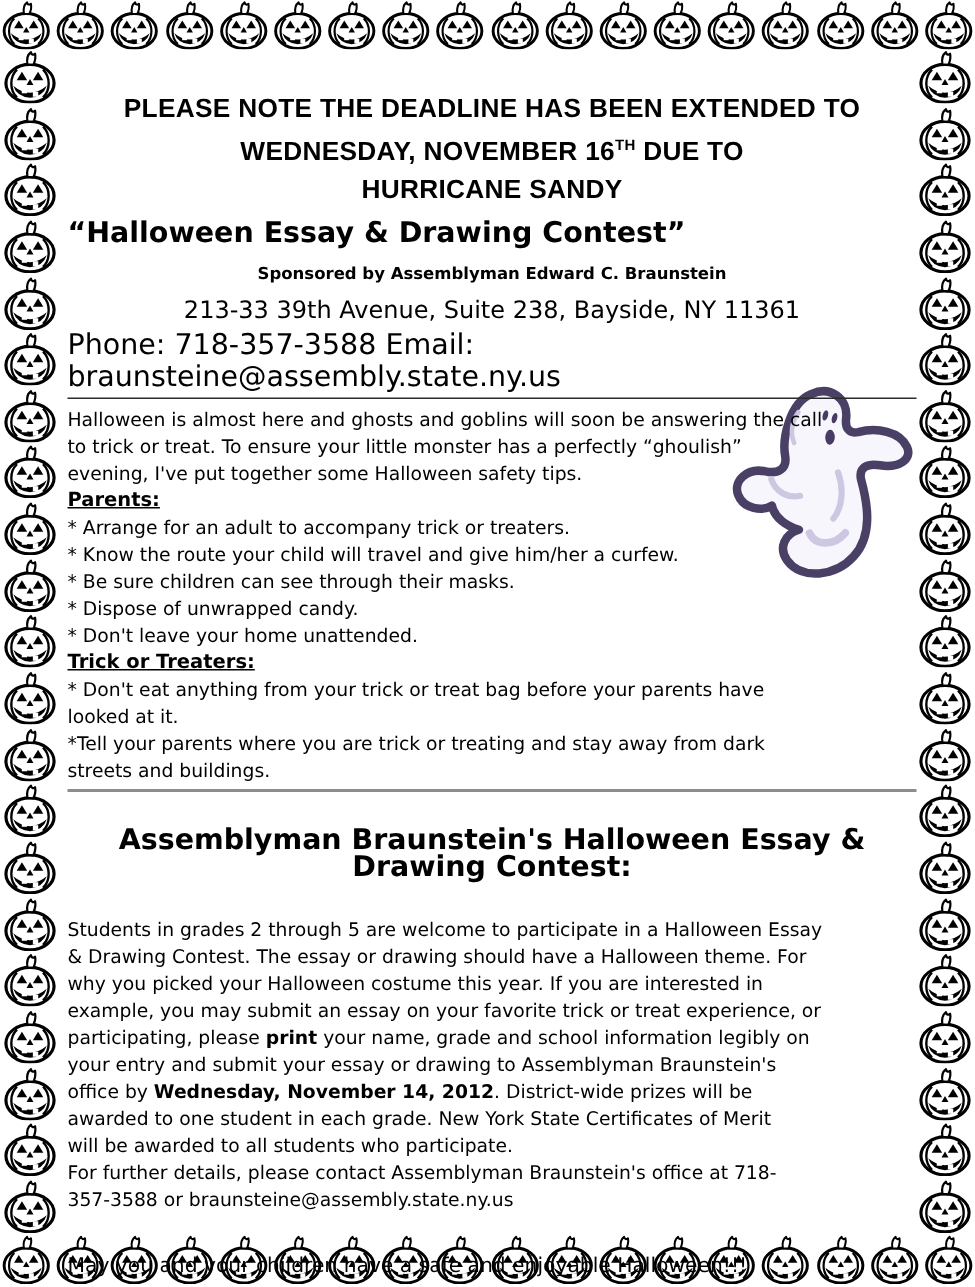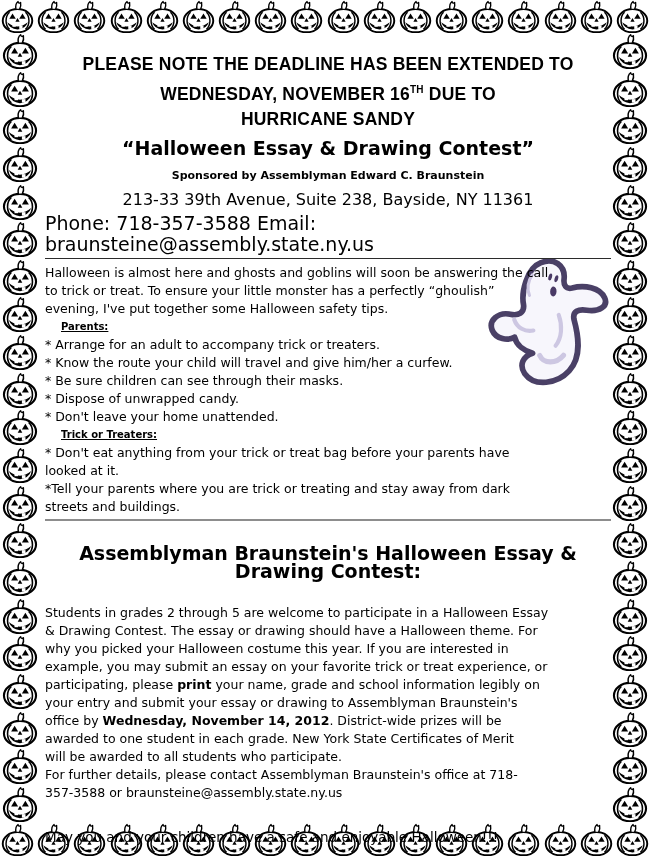--- a/index.html
+++ b/index.html
@@ -15,44 +15,44 @@
   .pk-strip { position:absolute; display:flex; justify-content:space-between; }
   .pk-strip svg { flex:0 0 auto; }
   .pk-top    { left:0; top:0;   width:650px; height:33px; }
   .pk-bottom { left:0; top:823px; width:650px; height:34px; }
   .pk-left   { left:1px;  top:33px; width:38px; height:789px; flex-direction:column; }
   .pk-right  { right:1px; top:33px; width:38px; height:789px; flex-direction:column; }
   .pk-top svg, .pk-bottom svg { width:35px; height:33px; }
   .pk-left svg, .pk-right svg { width:38px; height:36px; }
 
   
-  .content { position:absolute; left:45px; top:52px; width:566px; }
+  .content { position:absolute; left:45px; top:60px; width:566px; }
 
   .notice-line {
     font-family:"Liberation Sans", sans-serif;
     font-weight:700; font-size:17.5px; line-height:25px;
     text-align:center; letter-spacing:.2px;
   }
   .notice-line sup { font-size:10px; vertical-align:super; }
 
-  .title-line   { font-weight:700; font-size:19px;  line-height:25px; text-align:center; margin-top:4px; }
+  .title-line   { font-weight:700; font-size:19px;  line-height:25px; margin-top:4px; }
   .sponsor-line { font-weight:700; font-size:11px;  line-height:22px; text-align:center; margin-top:4px; }
   .address-line { font-size:16px;   line-height:22px; text-align:center; margin-top:2px; }
   .contact-line { font-size:19px; line-height:21px; text-align:left; margin-top:2px; }
 
   .rule-dark { border-bottom:1.5px solid #2b2b2b; margin-top:3px; }
   .rule-gray { border-bottom:2.5px solid #8d8d8d; margin-top:3px; }
 
   .body-block { margin-top:5px; }
   .body-line  { font-size:12.5px; line-height:18px; white-space:nowrap; }
   .body-line b { font-weight:700; }
 
   .section-head {
-    font-size:10px; line-height:18px; font-weight:700;
-    text-decoration:underline; white-space:nowrap;margin-left:16px;
+    font-size:13px; line-height:18px; font-weight:700;
+    text-decoration:underline; white-space:nowrap;
   }
   .center-head {
     font-size:19px; line-height:18px; font-weight:700;
     text-align:center; margin:23px 0 24px 0;
   }
   .closing-line { font-size:13.5px; line-height:18px; margin-top:26px; }
 
   
   .ghost-wrap {
     position:absolute; left:483px; top:240px; width:134px; height:176px;

